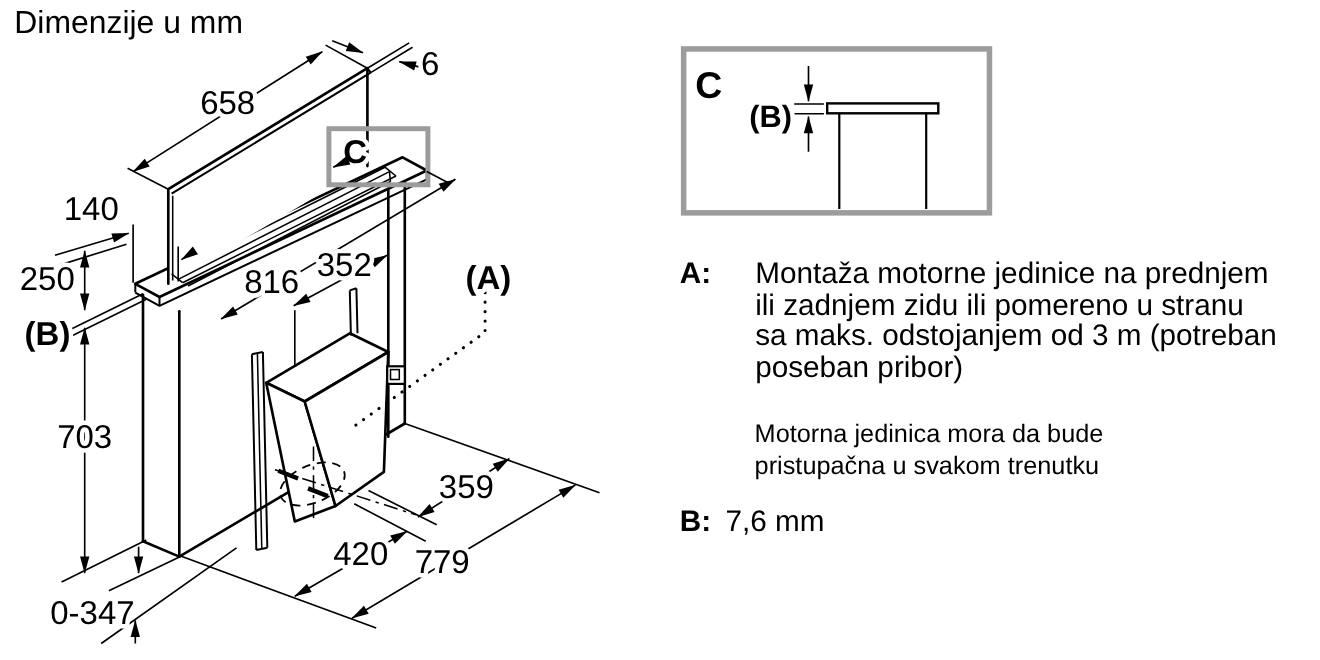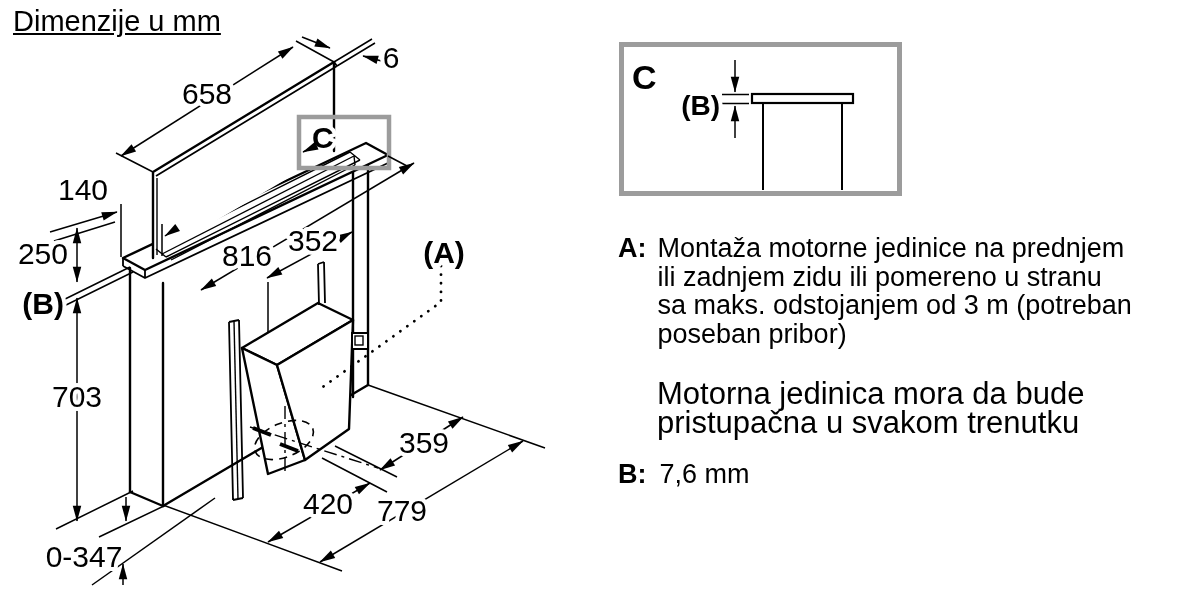--- a/index.html
+++ b/index.html
@@ -1,37 +1,37 @@
 <!DOCTYPE html>
 <html><head>
 <meta charset="utf-8">
 <style>
   html,body{margin:0;padding:0;background:#fff;}
   .page{position:relative;width:1200px;height:600px;background:#fff;overflow:hidden;
         font-family:"Liberation Sans", sans-serif;color:#000;}
-  .title{position:absolute;left:13px;top:5px;font-size:29px;color:#000;text-decoration:underline;}
+  .title{position:absolute;left:13px;top:5px;font-size:29px;color:#000;}
   svg{position:absolute;left:0;top:0;}
   .s2{stroke:#000;stroke-width:2.4;fill:none;stroke-linejoin:round;stroke-linecap:round;}
   .s15{stroke:#000;stroke-width:1.8;fill:none;stroke-linejoin:round;}
   .thin{stroke:#000;stroke-width:1.4;fill:none;}
   .dim{stroke:#000;stroke-width:1.5;fill:none;}
   .d2{marker-start:url(#arr);marker-end:url(#arr);}
   .d1{marker-end:url(#arr);}
   .wfill{fill:#fff;stroke:#000;stroke-width:2.4;stroke-linejoin:round;}
   .dimtext{font-family:"Liberation Sans",sans-serif;font-size:30px;fill:#000;
            paint-order:stroke;stroke:#fff;stroke-width:8px;stroke-linejoin:round;}
   .bold{font-weight:bold;}
   .graybox{stroke:#9c9c9c;stroke-width:4.5px;fill:none;}
   .detail-c{position:absolute;left:619px;top:42px;width:283px;height:154px;
             border:5px solid #9c9c9c;box-sizing:border-box;background:#fff;}
   .notes-a{position:absolute;left:618px;top:234px;display:flex;gap:11px;
            font-size:27px;line-height:28.5px;}
   .notes-a .nlabel{font-weight:bold;}
-  .pre{white-space:pre-line;}
-  .notes-p2{position:absolute;left:657px;top:380px;font-size:31px;line-height:28.5px;}
+  .pre{white-space:pre-line;margin-left:29px;}
+  .notes-p2{position:absolute;left:657px;top:380px;font-size:23px;line-height:28.5px;}
   .notes-b{position:absolute;left:618px;top:459px;display:flex;gap:13px;font-size:27px;}
   .notes-b .nlabel{font-weight:bold;}
 </style>
 </head>
 <body>
 
 <div class="page">
 
   <div class="title">Dimenzije u mm</div>
 

